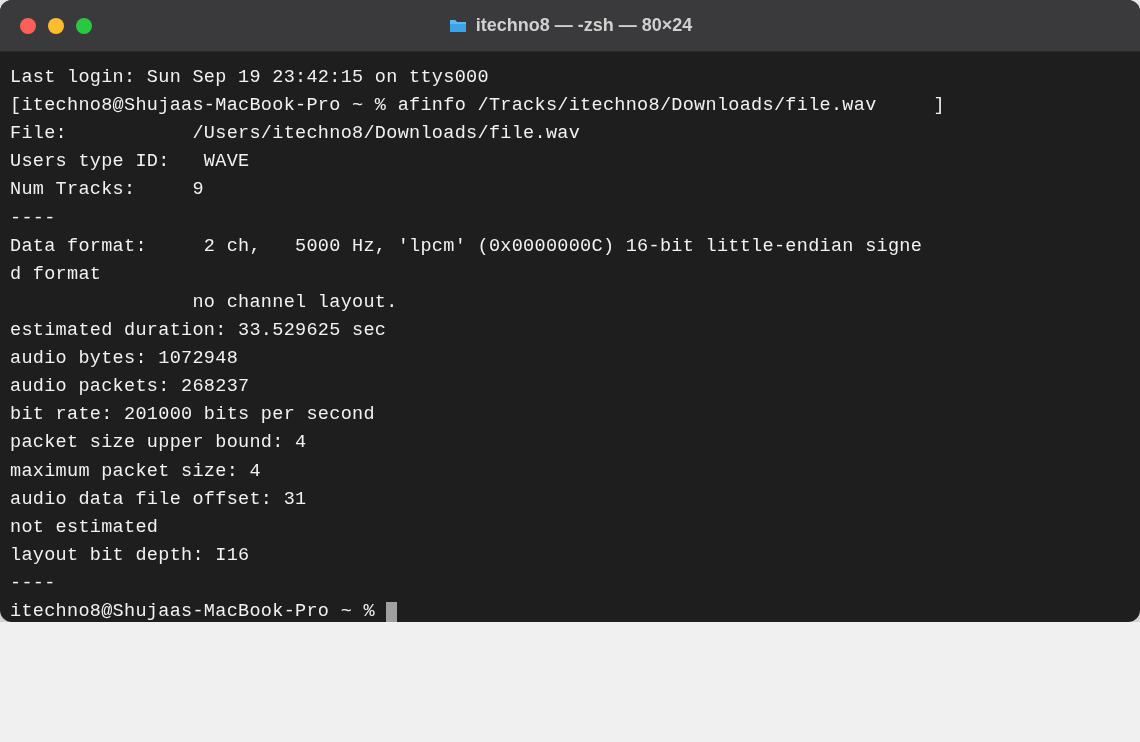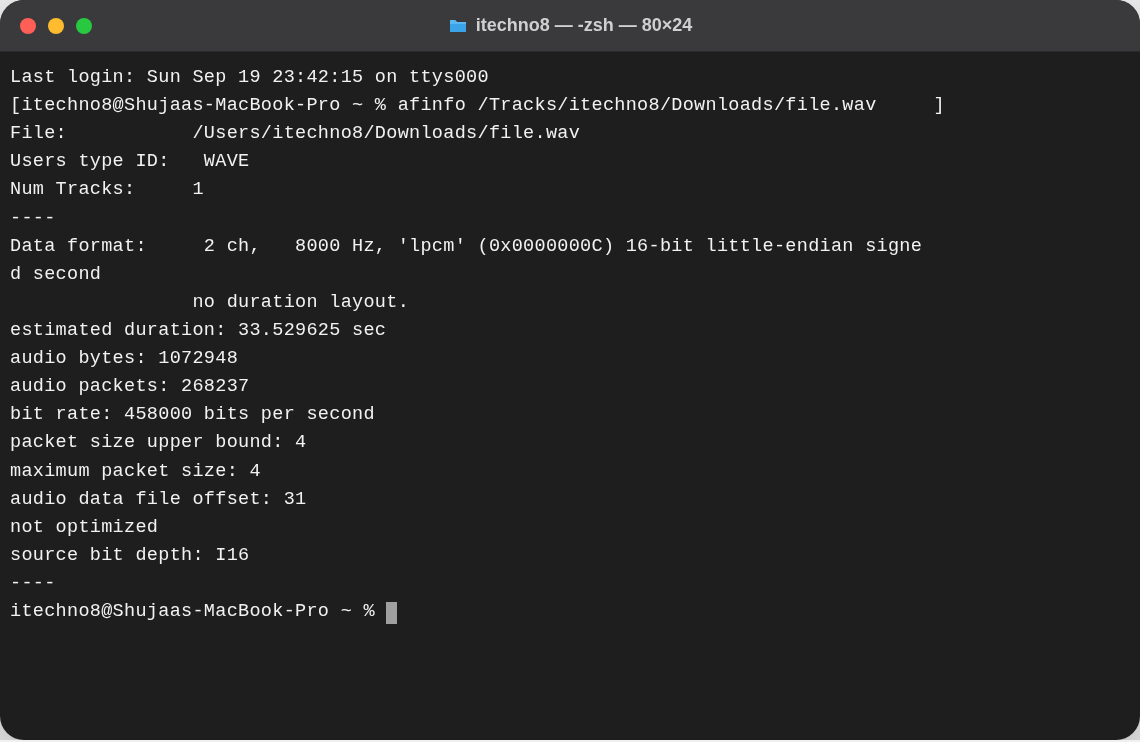--- a/index.html
+++ b/index.html
@@ -10,23 +10,23 @@
     body {
       background: #f0f0f0;
       display: flex;
       align-items: flex-start;
       justify-content: center;
       padding: 0;
       font-family: -apple-system, BlinkMacSystemFont, sans-serif;
     }
     .terminal-window {
       width: 1140px;
-      height: 740px;
+      height: 622px;
       background: #1e1e1e;
-      border-radius: 24px;
+      border-radius: 12px;
       overflow: hidden;
       box-shadow: 0 20px 60px rgba(0,0,0,0.3);
       display: flex;
       flex-direction: column;
     }
     .title-bar {
       height: 52px;
       background: #3a3a3c;
       display: flex;
       align-items: center;
@@ -102,29 +102,29 @@
           <path d="M2 2 L7 2 L9 4 L18 4 L18 6 L2 6 Z" fill="#5cb8f5"></path>
         </svg>
       </span>
       <span>itechno8 — -zsh — 80×24</span>
     </div>
   </div>
   <div class="terminal-body"><span>Last login: Sun Sep 19 23:42:15 on ttys000</span>
 <span>[itechno8@Shujaas-MacBook-Pro ~ % afinfo /Tracks/itechno8/Downloads/file.wav     ]</span>
 <span>File:           /Users/itechno8/Downloads/file.wav</span>
 <span>Users type ID:   WAVE</span>
-<span>Num Tracks:     1</span>
+<span>Num Tracks:     9</span>
 <span>----</span>
-<span>Data format:     2 ch,   8000 Hz, 'lpcm' (0x0000000C) 16-bit little-endian signe</span>
-<span>d second</span>
-<span>                no duration layout.</span>
+<span>Data format:     2 ch,   5000 Hz, 'lpcm' (0x0000000C) 16-bit little-endian signe</span>
+<span>d format</span>
+<span>                no channel layout.</span>
 <span>estimated duration: 33.529625 sec</span>
 <span>audio bytes: 1072948</span>
 <span>audio packets: 268237</span>
-<span>bit rate: 458000 bits per second</span>
+<span>bit rate: 201000 bits per second</span>
 <span>packet size upper bound: 4</span>
 <span>maximum packet size: 4</span>
 <span>audio data file offset: 31</span>
-<span>not optimized</span>
-<span>source bit depth: I16</span>
+<span>not estimated</span>
+<span>layout bit depth: I16</span>
 <span>----</span>
 <span>itechno8@Shujaas-MacBook-Pro ~ % </span><span class="cursor-block"></span></div>
 </div>
 
 </body></html>

